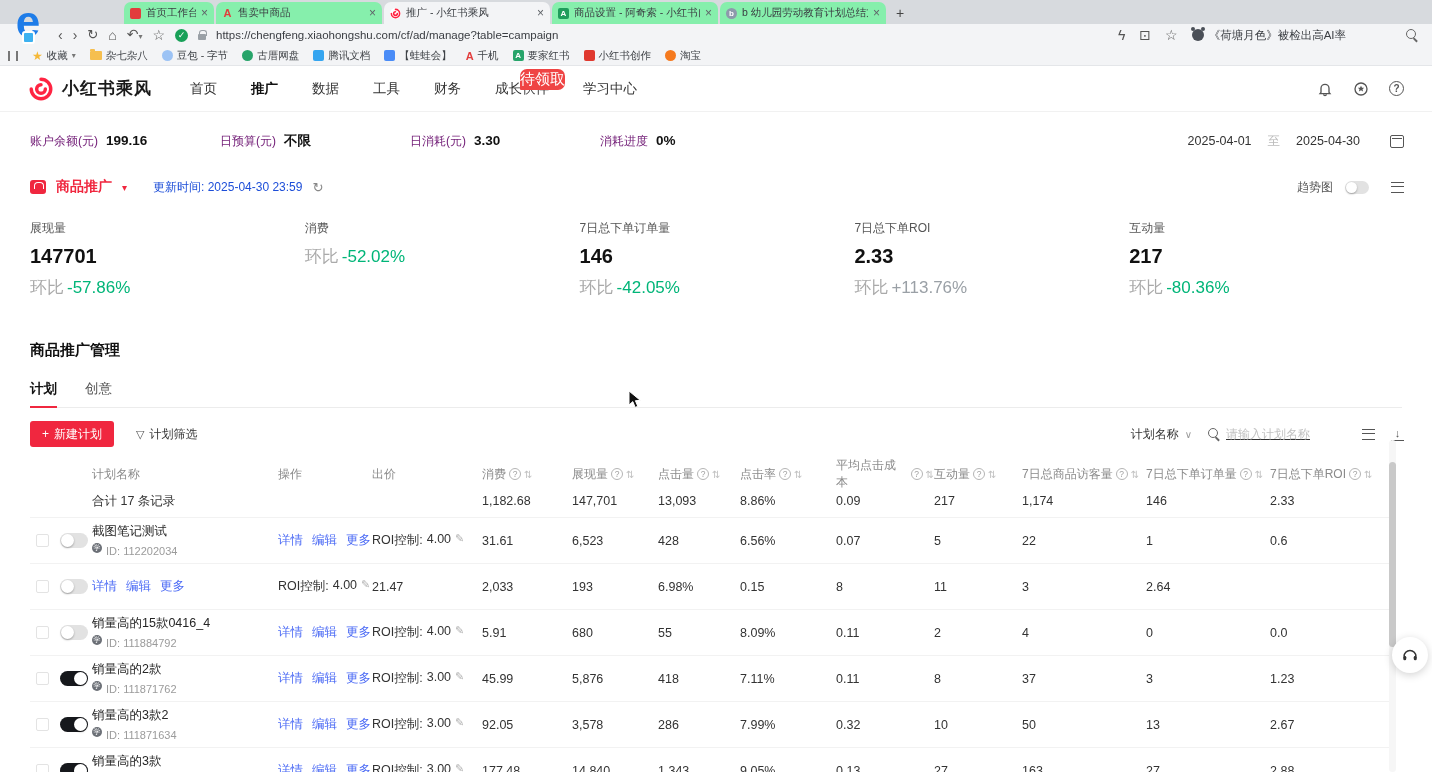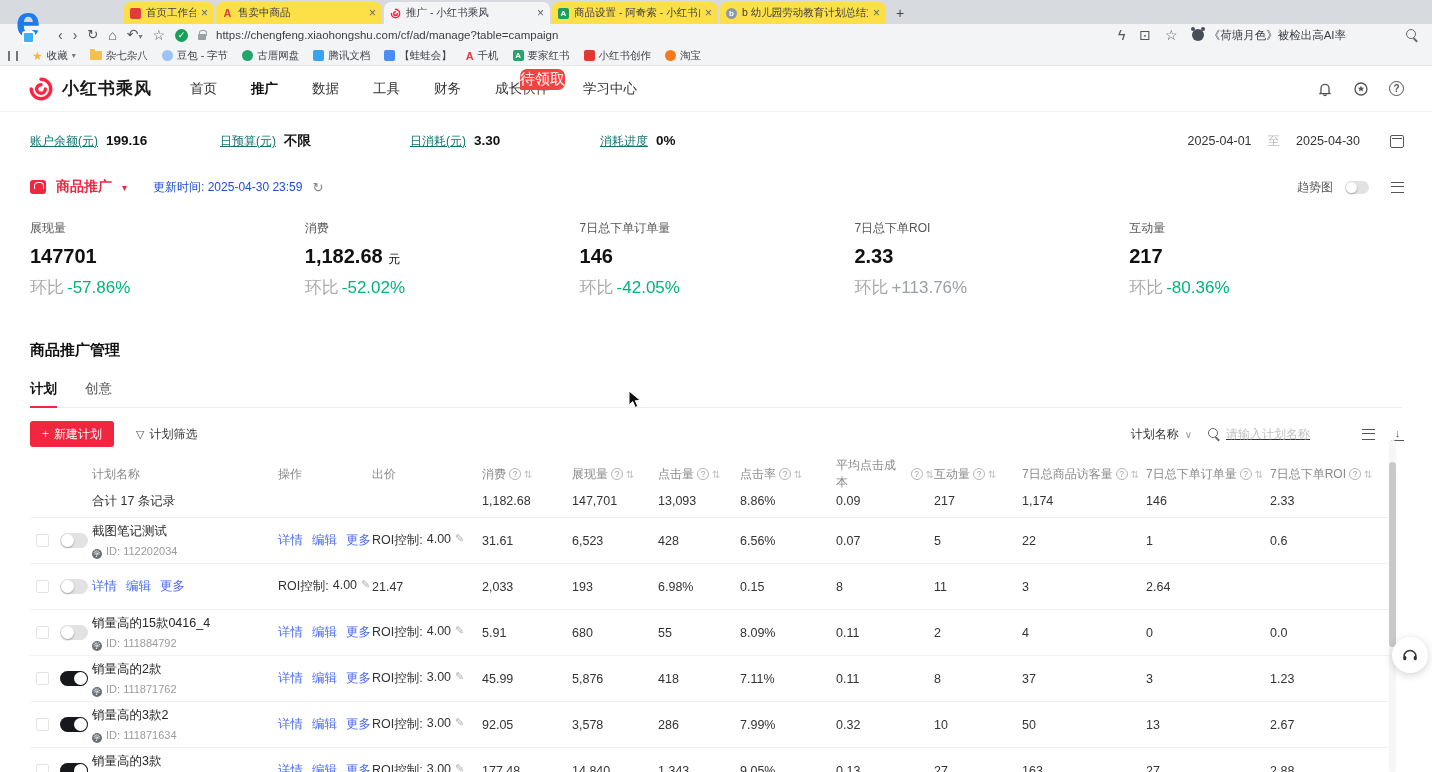--- a/index.html
+++ b/index.html
@@ -5,21 +5,21 @@
   * { margin:0; padding:0; box-sizing:border-box; }
   body { width:1432px; height:772px; overflow:hidden; background:#fff;
          font-family:"Liberation Sans","DejaVu Sans",sans-serif; font-size:12px; color:#333; position:relative; }
 
   
   .tabbar { height:24px; background:#d7dade; display:flex; align-items:flex-end; padding-left:124px; position:relative; }
   .browser-logo { position:absolute; left:4px; top:-2px; width:48px; height:48px; z-index:5;
       font-weight:bold; font-size:44px; line-height:48px; color:#1e7ce8; text-align:center; }
   .logo-badge { position:absolute; left:18px; bottom:2px; width:13px; height:13px; background:#3db1f0;
       border:2px solid #fff; border-radius:3px; }
-  .tab { width:166px; height:22px; background:#fde047; border-radius:7px 7px 0 0; margin-right:2px;
+  .tab { width:166px; height:22px; background:#86efac; border-radius:7px 7px 0 0; margin-right:2px;
       display:flex; align-items:center; padding:0 6px; gap:5px; overflow:hidden; }
   .tab.narrow { width:90px; }
   .tab.active { background:#f3f4f6; }
   .tab-title { flex:1; font-size:10.5px; color:#3a3d42; white-space:nowrap; overflow:hidden; }
   .tab-close { color:#5f6368; font-size:12px; line-height:10px; }
   .newtab { width:24px; height:22px; text-align:center; line-height:22px; font-size:14px; color:#444; }
   .fv { width:11px; height:11px; border-radius:2px; flex:none; font-size:8px; font-weight:bold; color:#fff; text-align:center; line-height:11px; }
   .fv.red { background:#e23c3c; } .fv.redA { background:transparent; color:#e23c3c; font-size:11px; }
   .fv.green { background:#1f9d5b; } .fv.gray { background:#8d99ab; border-radius:50%; }
   .fv.swirl { background:#fff; border-radius:50%; }
@@ -63,21 +63,21 @@
   .nav-item.active { font-weight:bold; color:#111; }
   .nav-badge { position:absolute; top:-11px; right:-16px; background:#ef4444; color:#fff; font-size:15px;
       padding:1px 0; border-radius:7px 7px 7px 1px; white-space:nowrap; }
   .header-right { margin-left:auto; display:flex; align-items:center; gap:20px; }
   .circle-q { width:15px; height:15px; border:1.5px solid #555; border-radius:50%; font-size:10px; color:#555;
       text-align:center; line-height:13px; font-weight:bold; }
 
   
   .accountbar { display:flex; align-items:center; padding:20px 28px 14px 30px; }
   .acct-item { display:flex; align-items:baseline; gap:8px; width:190px; }
-  .acct-item .lbl { color:#0f766e; font-size:12px;text-decoration:underline; }
+  .acct-item .lbl { color:#701a75; font-size:12px; }
   .acct-item .val { color:#111; font-size:13.5px; font-weight:bold; }
   .daterange { margin-left:auto; display:flex; align-items:center; gap:16px; color:#333; font-size:12.5px; }
   .daterange .sep { color:#bbb; }
   .i-cal { width:14px; height:13px; border:1.5px solid #555; border-radius:2px; position:relative; }
   .i-cal::before { content:""; position:absolute; top:2px; left:1px; right:1px; border-top:1.5px solid #555; }
 
   
   .overview { padding:14px 28px 0 30px; }
   .ov-head { display:flex; align-items:center; gap:10px; }
   .i-bag { width:16px; height:14px; background:#f0273f; border-radius:3px; position:relative; }
@@ -132,21 +132,21 @@
   .thead { height:28px; color:#8a8a8a; font-size:12px; }
   .th { display:flex; align-items:center; gap:3px; }
   .i-info { width:12px; height:12px; border:1px solid #b5b5b5; border-radius:50%; color:#a0a0a0; font-size:8.5px;
       text-align:center; line-height:11px; flex:none; }
   .i-sort { color:#c0c0c0; font-size:10px; }
   .trow { border-top:1px solid #f2f2f2; height:46px; }
   .trow.summary { height:32px; border-top:none; }
   .cbx { width:13px; height:13px; border:1px solid #e3e3e3; border-radius:2px; margin-left:6px; }
   .namecell { line-height:1.5; }
   .cname { color:#262626; font-size:12.5px; }
-  .csub { color:#9b9b9b; font-size:11px; display:flex; align-items:flex-end; gap:4px; margin-top:2px; }
+  .csub { color:#9b9b9b; font-size:11px; display:flex; align-items:flex-start; gap:4px; margin-top:2px; }
   .learn-dot { width:10px; height:10px; background:#6b6f76; border-radius:50%; color:#fff; font-size:7px;
       line-height:10px; text-align:center; }
   .ops { display:flex; gap:9px; }
   .ops a { color:#4c6bf5; text-decoration:none; font-size:12.5px; }
   .bidcell { color:#333; font-size:12.5px; display:flex; gap:4px; align-items:flex-start; }
   .pencil { color:#b3b3b3; font-size:11px; }
   .num { color:#333; font-size:12.5px; }
   .sum-label { color:#333; font-size:12.5px; }
 
   .vscroll { position:absolute; right:36px; top:440px; bottom:0; width:7px; background:#f6f6f6; border-radius:4px; }
@@ -329,21 +329,20 @@
     </div>
   </div>
   <div class="cards">
     <div class="card">
       <div class="c-lbl">展现量</div>
       <div class="c-val">147701</div>
       <div class="c-delta"><span class="dl">环比</span><span>-57.86%</span></div>
     </div>
     <div class="card">
       <div class="c-lbl">消费</div>
-      <div class="c-val"><span>1,182.68</span> <span class="c-unit">元</span></div>
       <div class="c-delta"><span class="dl">环比</span><span>-52.02%</span></div>
     </div>
     <div class="card">
       <div class="c-lbl">7日总下单订单量</div>
       <div class="c-val">146</div>
       <div class="c-delta"><span class="dl">环比</span><span>-42.05%</span></div>
     </div>
     <div class="card">
       <div class="c-lbl">7日总下单ROI</div>
       <div class="c-val">2.33</div>

